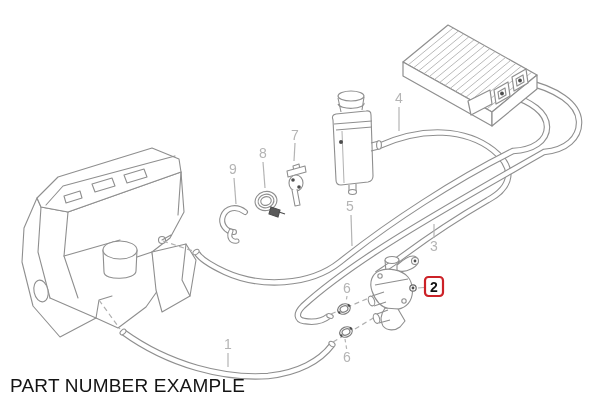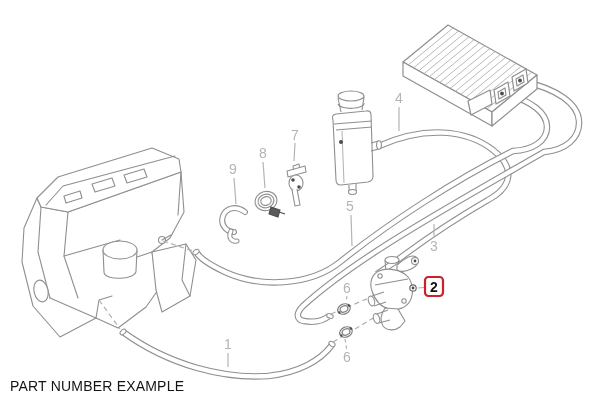--- a/index.html
+++ b/index.html
@@ -1,21 +1,21 @@
 <!DOCTYPE html>
 <html><head>
 <meta charset="utf-8">
 <style>
   html,body{margin:0;padding:0;background:#ffffff;}
   .stage{
     position:relative;width:600px;height:400px;background:#ffffff;
     font-family:"Liberation Sans", sans-serif;overflow:hidden;
   }
   .caption{
-    position:absolute;left:10px;top:376px;font-size:14px;line-height:20px;
+    position:absolute;left:10px;top:376px;font-size:19px;line-height:20px;
     color:#141414;letter-spacing:.2px;font-weight:400;
     font-family:"Liberation Sans", sans-serif;user-select:none;
   }
   svg{position:absolute;left:0;top:0;}
   svg text.callout{
     font-family:"Liberation Sans", sans-serif;font-size:14px;fill:#b4b4b4;
     text-anchor:middle;font-weight:400;
   }
   svg text.callout-hot{
     font-family:"Liberation Sans", sans-serif;font-size:14px;fill:#111111;

